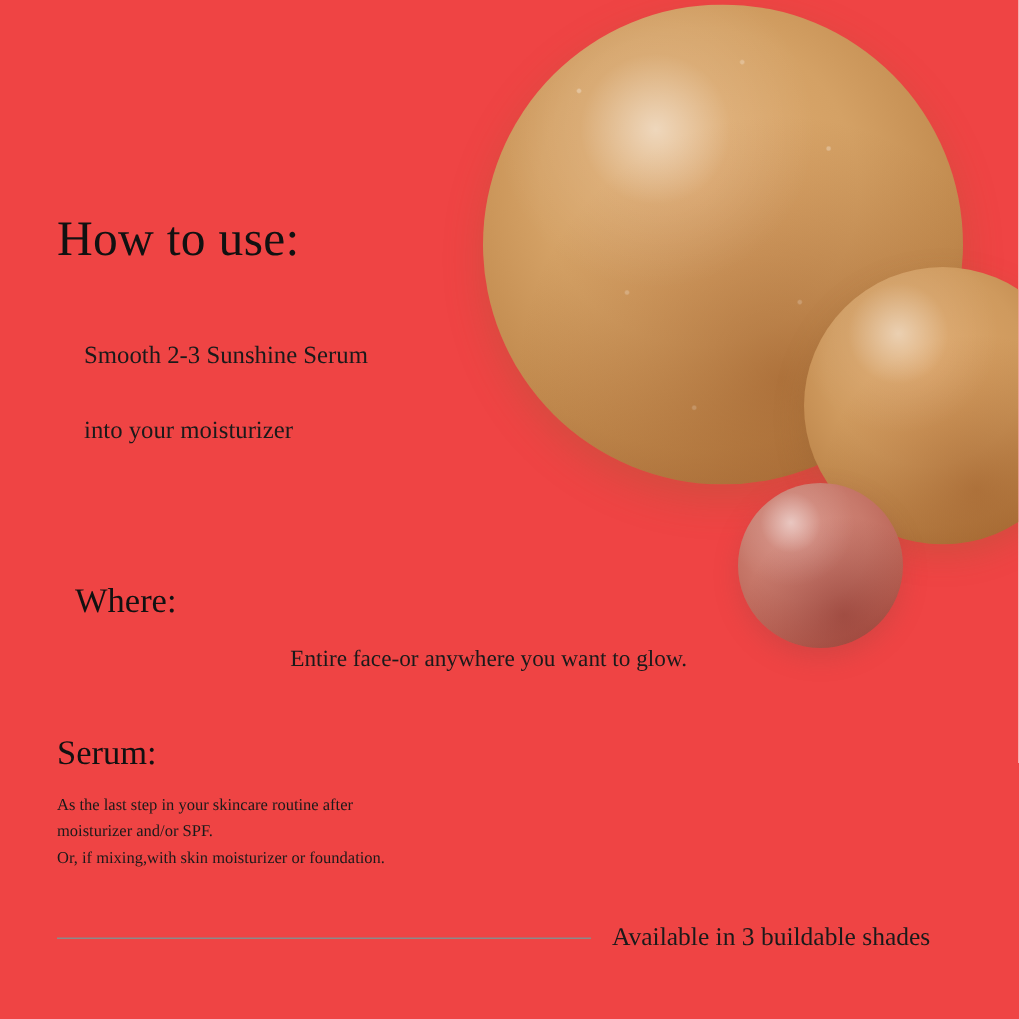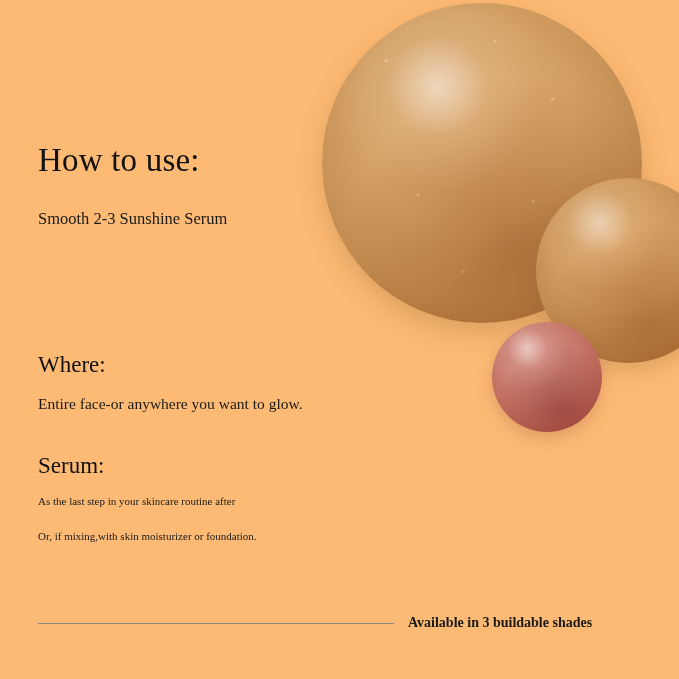--- a/index.html
+++ b/index.html
@@ -4,21 +4,21 @@
 <style>
   html, body {
     margin: 0;
     padding: 0;
     background: #ffffff;
   }
   #page {
     position: relative;
     width: 679px;
     height: 679px;
-    background: #fdba74;
+    background: #ef4444;
     overflow: hidden;
     font-family: "Liberation Serif", serif;
     color: #1a1a1a;
   }
 
   
   .art {
     position: absolute;
     top: 0;
     left: 0;
@@ -90,39 +90,40 @@
   .heading-main {
     margin: 0;
     padding-top: 142px;
     font-size: 33px;
     font-weight: 400;
     letter-spacing: 0.2px;
     line-height: 1.1;
     color: #111111;
   }
   .body-block {
-    margin: 0;
+    margin: 18px;
     padding-top: 28px;
     font-size: 16.5px;
     line-height: 1.52;
     color: #1a1a1a;
   }
   .heading-sub {
     margin: 0;
     font-size: 23px;
     font-weight: 400;
     color: #111111;
   }
-  .where-head { padding-top: 70px; }
+  .where-head { padding-top: 70px; margin-left: 12px; }
   .where-body {
     margin: 0;
     padding-top: 14px;
     font-size: 15.5px;
     line-height: 1.5;
     color: #1a1a1a;
+    text-align: right;
   }
   .when-head { padding-top: 38px; }
   .when-body {
     margin: 0;
     padding-top: 14px;
     font-size: 11px;
     line-height: 1.58;
     color: #1a1a1a;
   }
 
@@ -135,54 +136,53 @@
     display: flex;
     align-items: center;
     gap: 14px;
   }
   .footer-rule {
     flex: 0 0 356px;
     height: 1px;
     background: #8a8a8a;
   }
   .footer-text {
-    font-size: 14px;
+    font-size: 17px;
     color: #1a1a1a;
     white-space: nowrap;
-    font-weight: bold;
   }
 </style>
 </head>
 <body>
 
 <div id="page">
 
   <div class="art">
     <div class="drop drop-large"></div>
     <div class="drop drop-medium"></div>
     <div class="drop drop-small"></div>
   </div>
 
   <div class="content">
 
     <h1 class="heading-main">How to use:</h1>
 
     <p class="body-block">
       <span>Smooth 2-3 Sunshine Serum</span><br>
       <br>
-      <br>
+      <span>into your moisturizer</span><br>
     </p>
 
     <h2 class="heading-sub where-head">Where:</h2>
     <p class="where-body">Entire face-or anywhere you want to glow.</p>
 
     <h2 class="heading-sub when-head">Serum:</h2>
     <p class="when-body">
       <span>As the last step in your skincare routine after</span><br>
-      <br>
+      <span>moisturizer and/or SPF.</span><br>
       <span>Or, if mixing,with skin moisturizer or foundation.</span>
     </p>
 
   </div>
 
   <div class="footer">
     <div class="footer-rule"></div>
     <div class="footer-text">Available in 3 buildable shades</div>
   </div>
 

